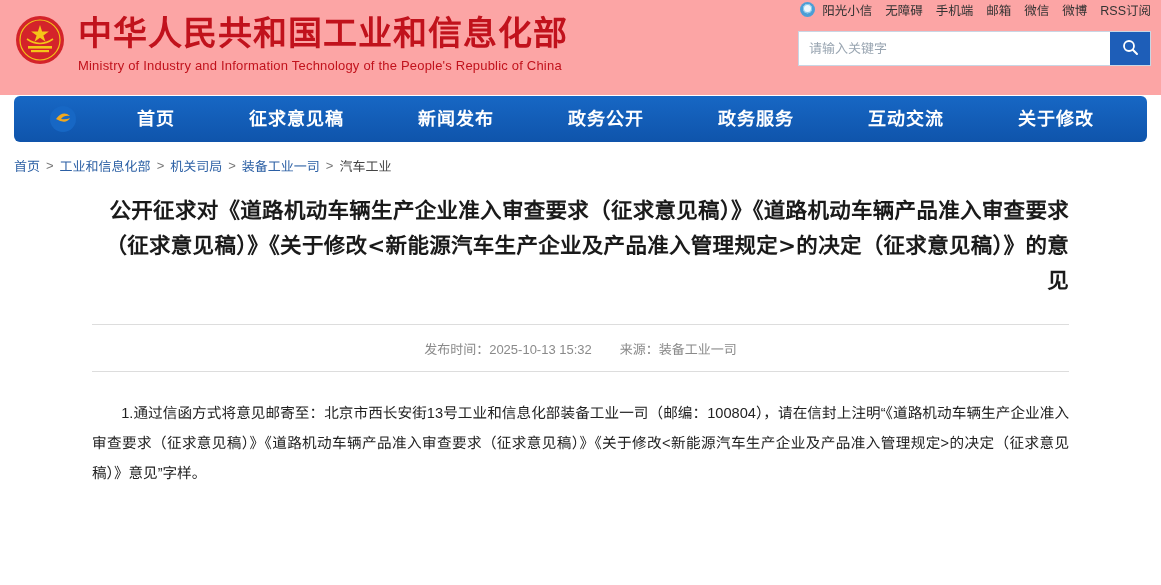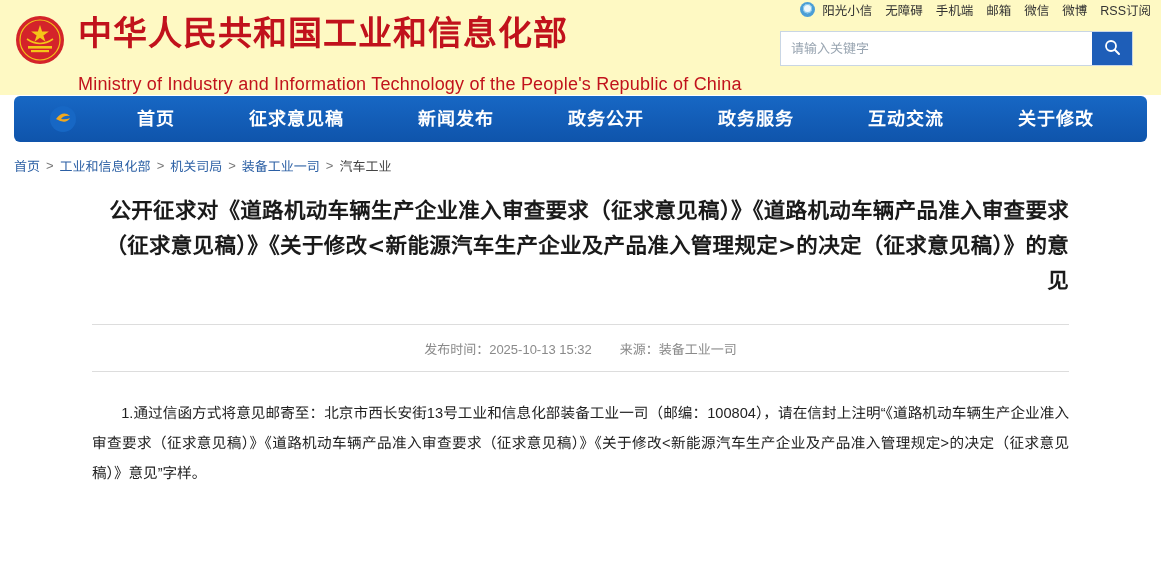--- a/index.html
+++ b/index.html
@@ -10,21 +10,21 @@
     height: 585px;
     overflow: hidden;
     background: #ffffff;
     font-family: "Liberation Sans", sans-serif;
   }
 
   
   .header {
     position: relative;
     height: 96px;
-    background: #fef9c3;
+    background: #fca5a5;
     border-bottom: 1px solid #ffffff;
   }
   .header-inner {
     display: flex;
     align-items: flex-start;
     padding: 8px 0 0 14px;
   }
   .emblem {
     width: 52px;
     height: 52px;
@@ -39,22 +39,22 @@
   .site-title {
     font-family: "DejaVu Sans", sans-serif;
     font-size: 34px;
     font-weight: bold;
     color: #c1121c;
     letter-spacing: 1px;
     line-height: 42px;
     white-space: nowrap;
   }
   .site-subtitle {
-    margin-top: 20px;
-    font-size: 18px;
+    margin-top: 4px;
+    font-size: 13px;
     color: #c1121c;
     letter-spacing: 0.2px;
     white-space: nowrap;
   }
 
   
   .topright {
     position: absolute;
     top: 0;
     right: 10px;
@@ -81,21 +81,21 @@
     width: 7px; height: 7px;
     border-radius: 50%;
     background: #ffffff;
     opacity: .85;
   }
 
   
   .searchbox {
     position: absolute;
     top: 31px;
-    right: 28px;
+    right: 10px;
     width: 353px;
     height: 35px;
     border: 1px solid #c9d6e4;
     background: #ffffff;
     display: flex;
     align-items: center;
   }
   .searchbox input {
     flex: 1 1 auto;
     height: 33px;

